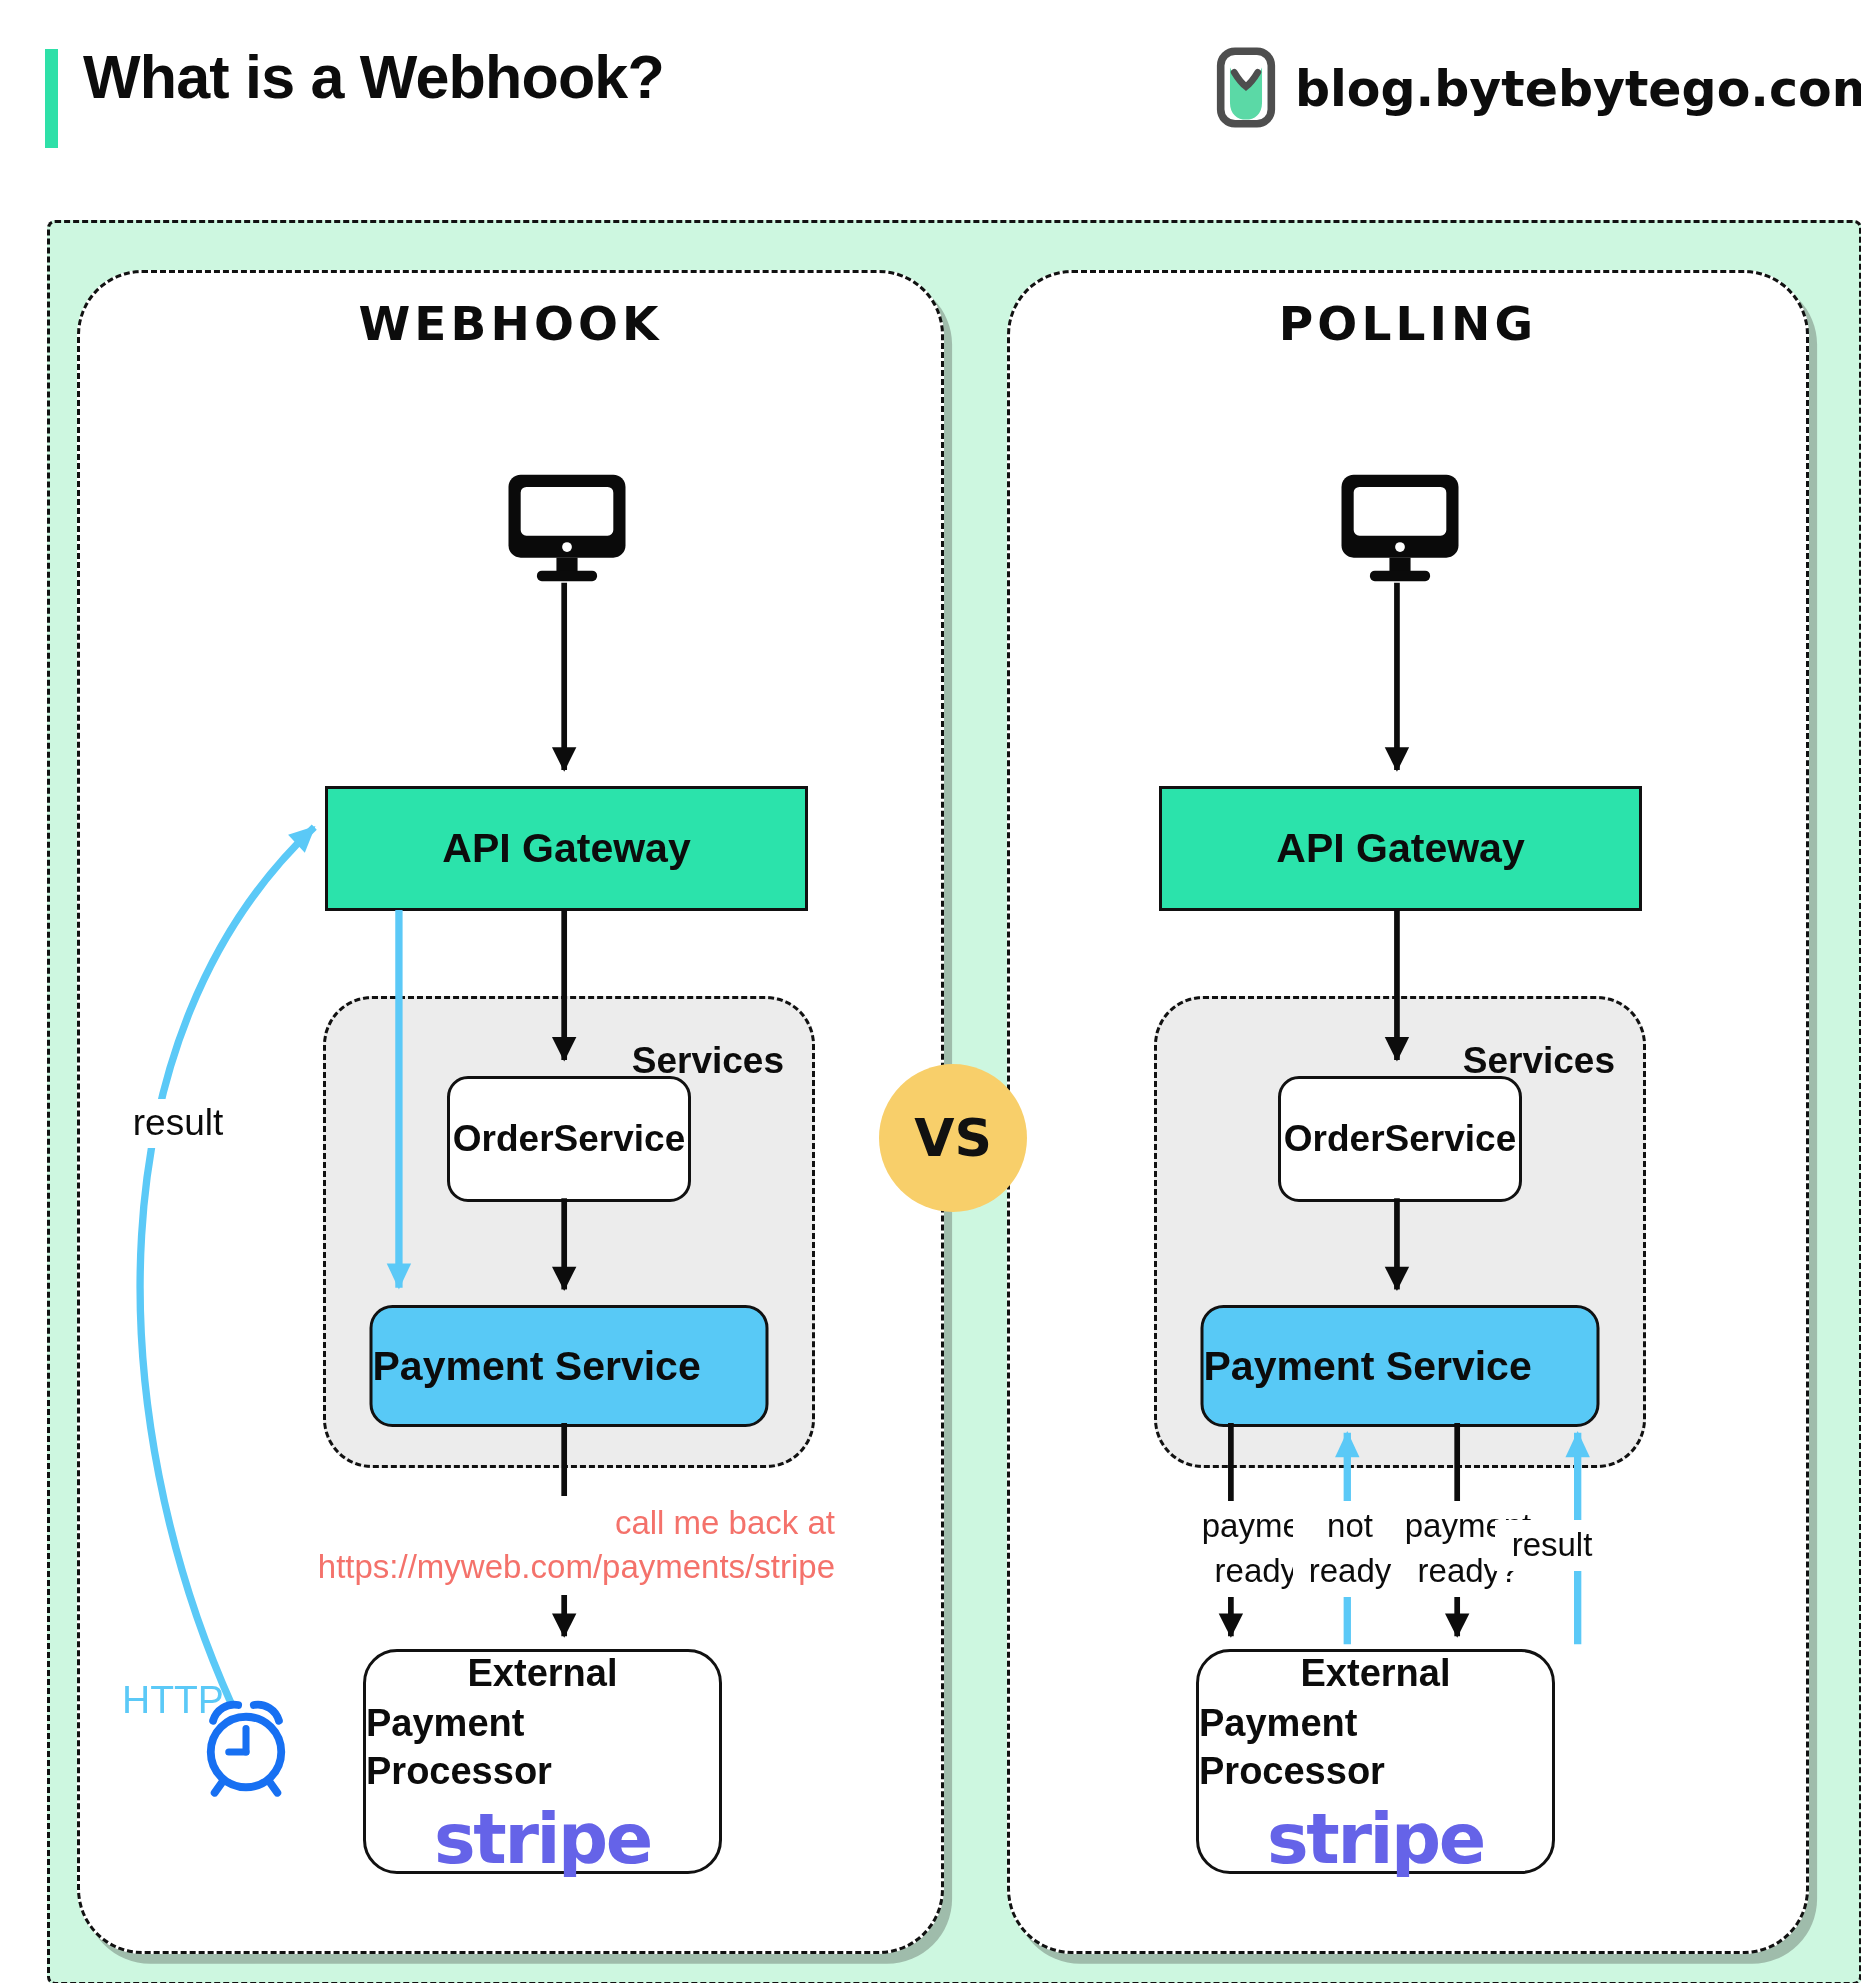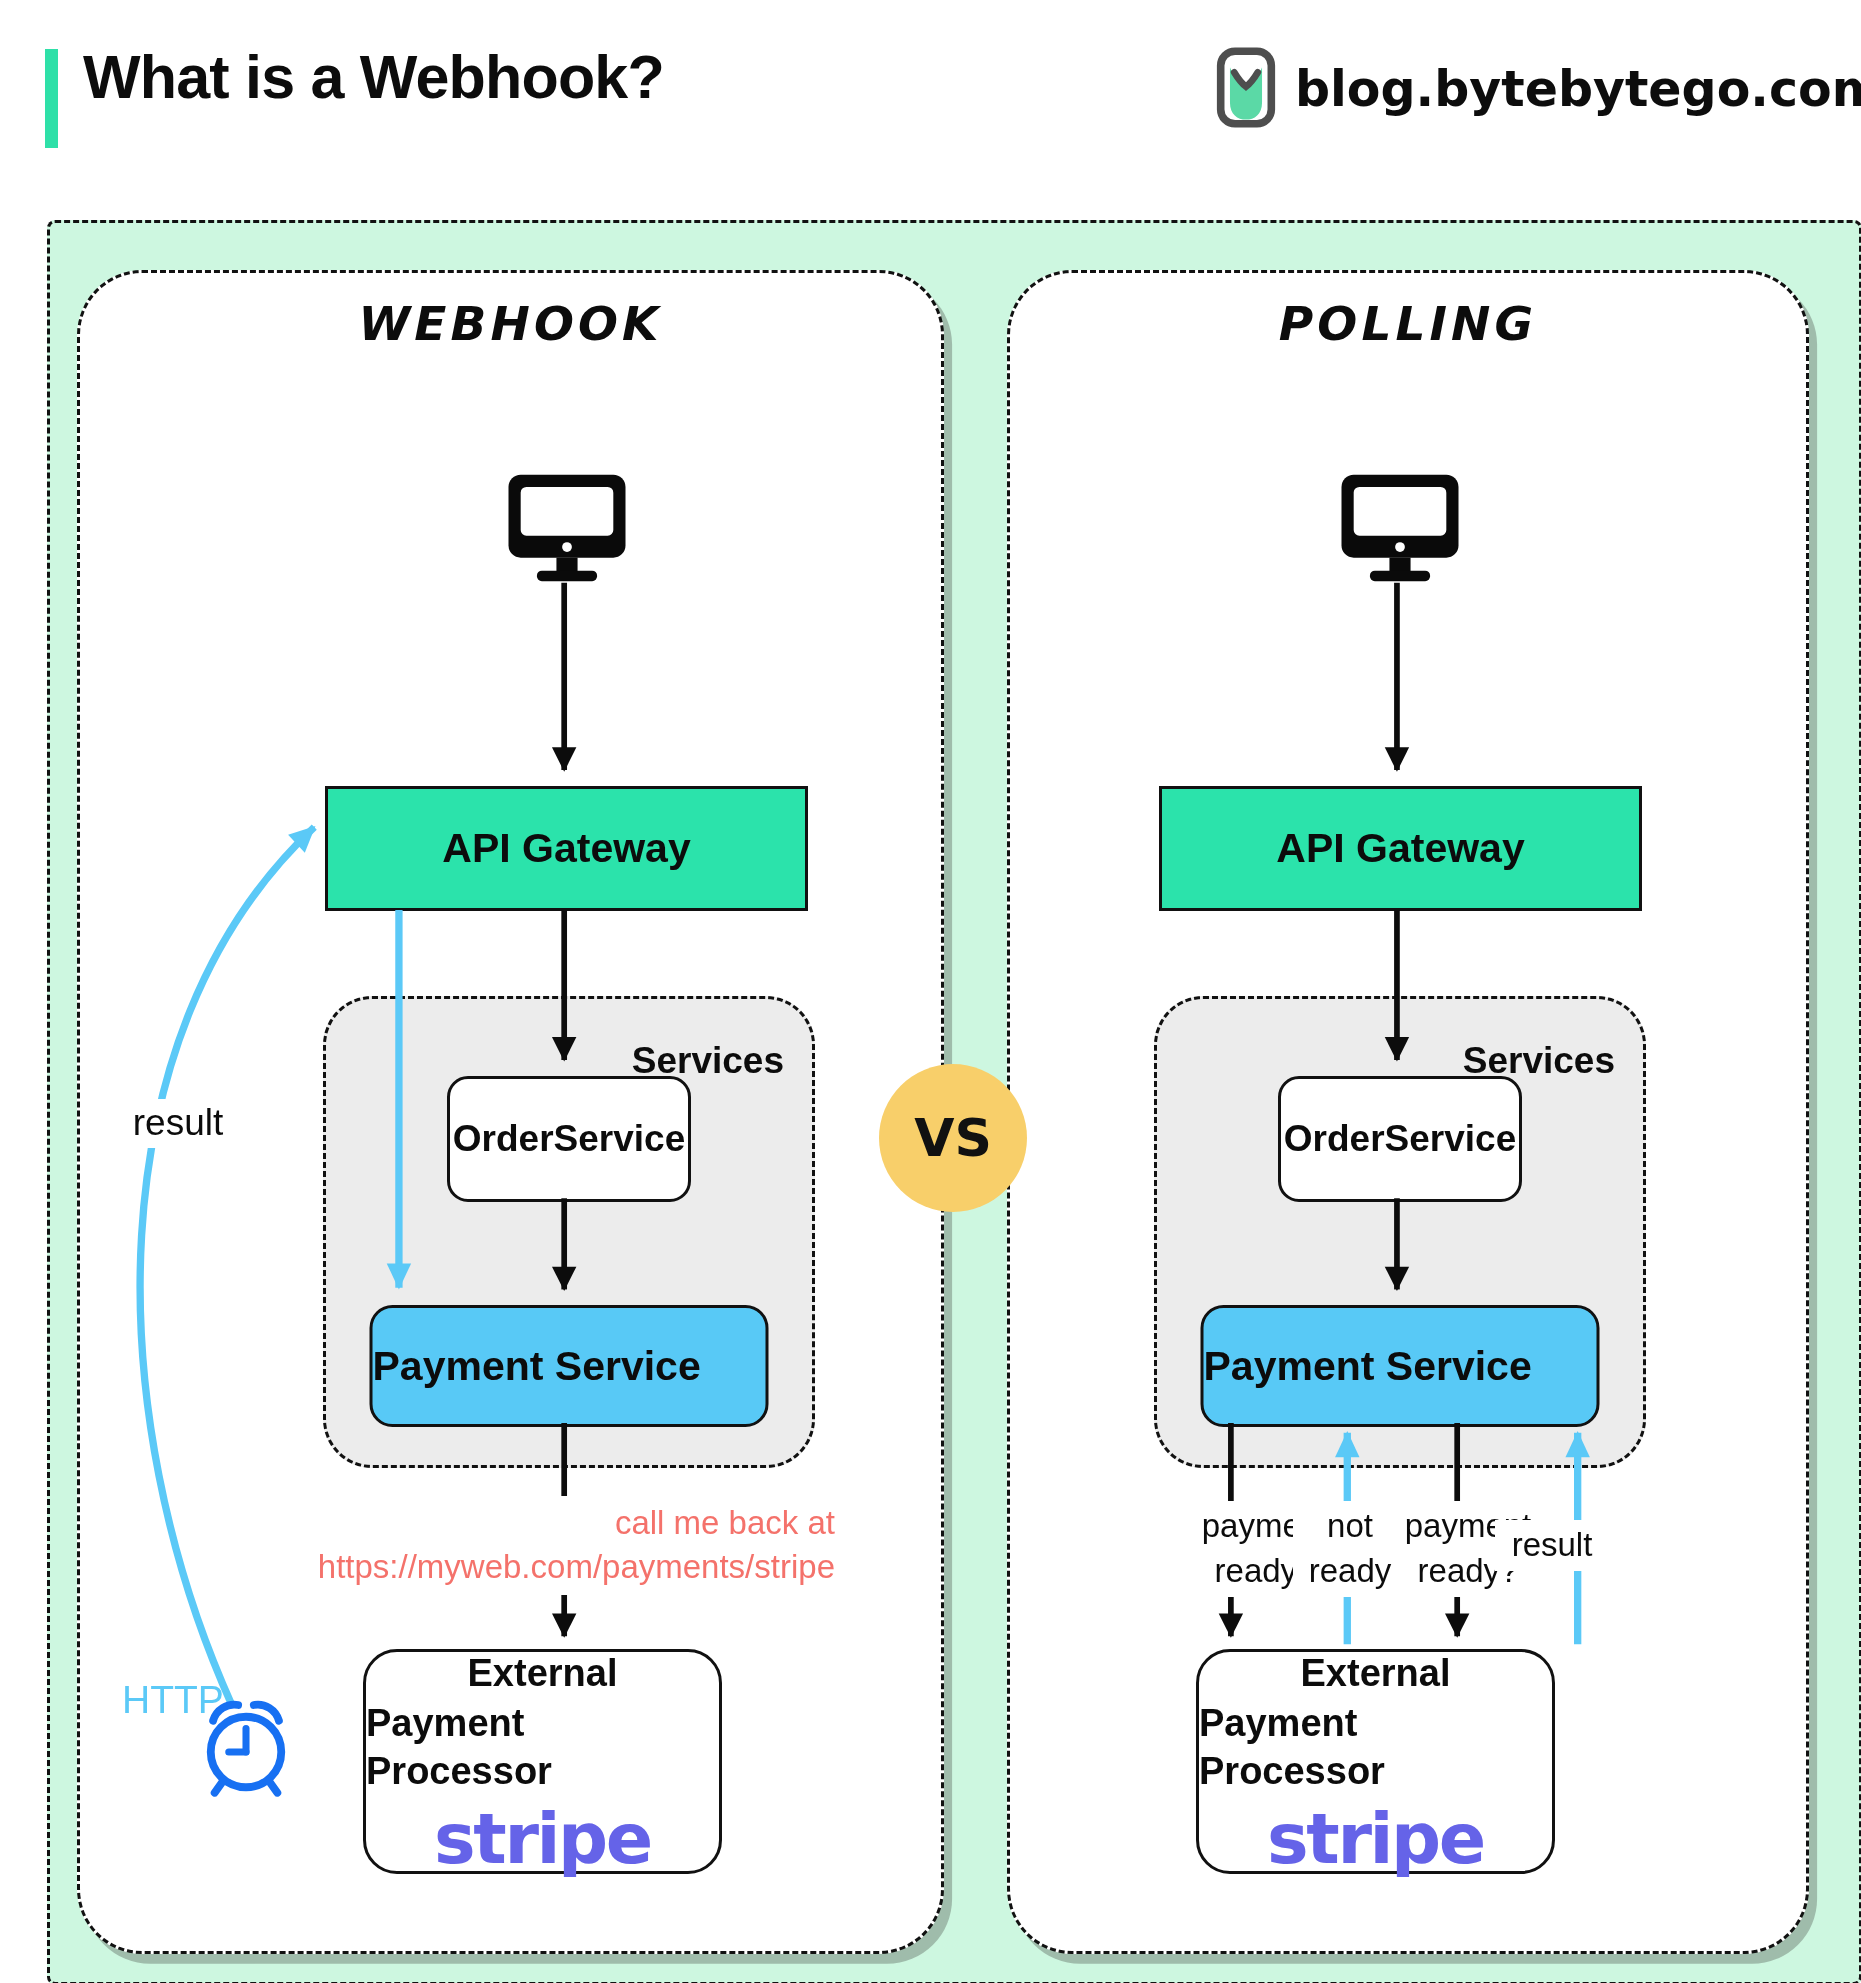--- a/index.html
+++ b/index.html
@@ -16,21 +16,21 @@
   
   .mint-container{left:47px;top:220px;width:1809px;height:1759px;background:#cdf7e0;
                   border:3.3px dashed #111;border-radius:8.1px;}
 
   
   .panel{position:absolute;top:270px;height:1684px;background:#ffffff;border:3.3px dashed #111;
          border-radius:65px;box-shadow:8.1px 9.8px 0 #9fbcab;box-sizing:border-box;}
   .panel-left{left:77px;width:867px;}
   .panel-right{left:1007px;width:802px;}
   .panel-title{position:absolute;left:0;right:0;top:23px;text-align:center;
-               font-family:"DejaVu Sans",sans-serif;font-size:47px;font-weight:bold;font-style:italic;
+               font-family:"DejaVu Sans",sans-serif;font-size:47px;font-weight:bold;
                letter-spacing:4.1px;text-transform:uppercase;color:#0c0c0c;}
 
   
   .gateway{position:absolute;top:513px;width:483px;height:125px;background:#2be3ab;border:3.3px solid #111;
            box-sizing:border-box;display:flex;align-items:center;justify-content:center;
            font-size:41px;font-weight:bold;}
   .services-group{position:absolute;top:723px;width:492px;height:472px;background:#ececec;
                   border:3.3px dashed #111;border-radius:49px;box-sizing:border-box;}
   .services-label{position:absolute;top:26px;right:28px;font-size:37px;font-weight:bold;margin-top:15px;}
   .order-box{position:absolute;top:77px;left:50%;transform:translateX(-50%);width:244px;height:126px;

